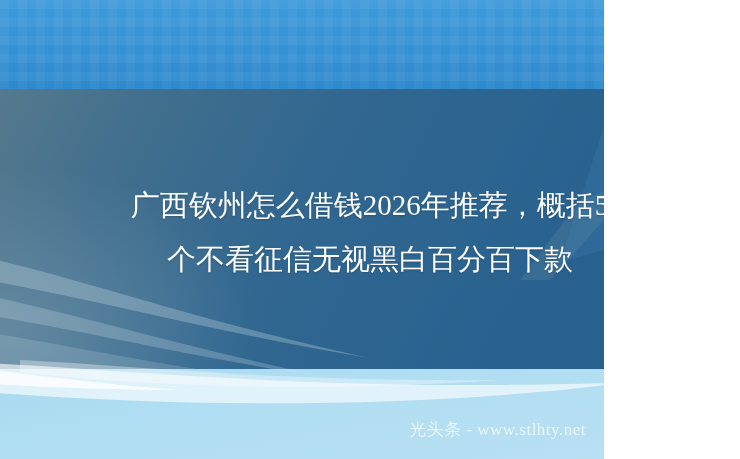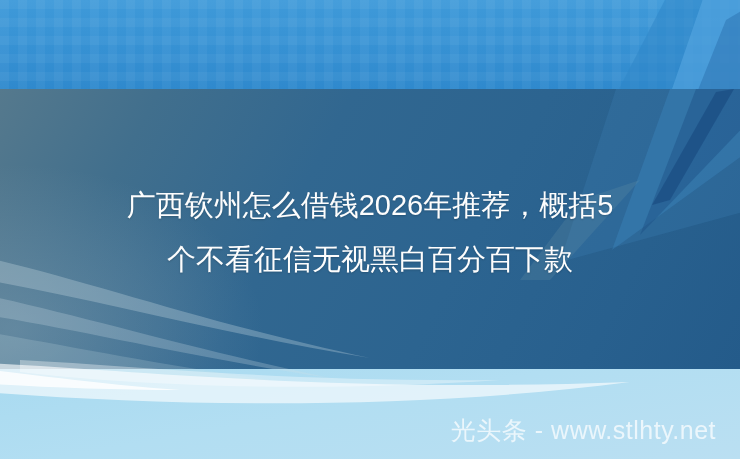--- a/index.html
+++ b/index.html
@@ -3,24 +3,24 @@
 <meta charset="utf-8">
 <style>
   html, body {
     margin: 0;
     padding: 0;
     background: #ffffff;
   }
 
   .banner {
     position: relative;
-    width: 740px;
+    width: 604px;
     height: 459px;
     overflow: hidden;
-    font-family: Liberation Sans, sans-serif;
+    font-family: Liberation Serif, serif;
     background: #7f1d1d;
   }
 
   
 
   .band-top {
     position: absolute;
     left: 0;
     top: 0;
     width: 740px;
@@ -137,24 +137,24 @@
     line-height: 54px;
     letter-spacing: 0px;
     white-space: pre-line;
     text-shadow: 0 1px 2px rgba(0,0,0,0.18);
   }
 
   
 
   .watermark {
     position: absolute;
-    right: 24px;
+    right: 18px;
     bottom: 14px;
     color: rgba(255,255,255,0.72);
-    font-size: 25px;
+    font-size: 17px;
     line-height: 30px;
     letter-spacing: 0.5px;
     white-space: nowrap;
   }
 </style>
 </head>
 <body>
 
 <div class="banner">
 

